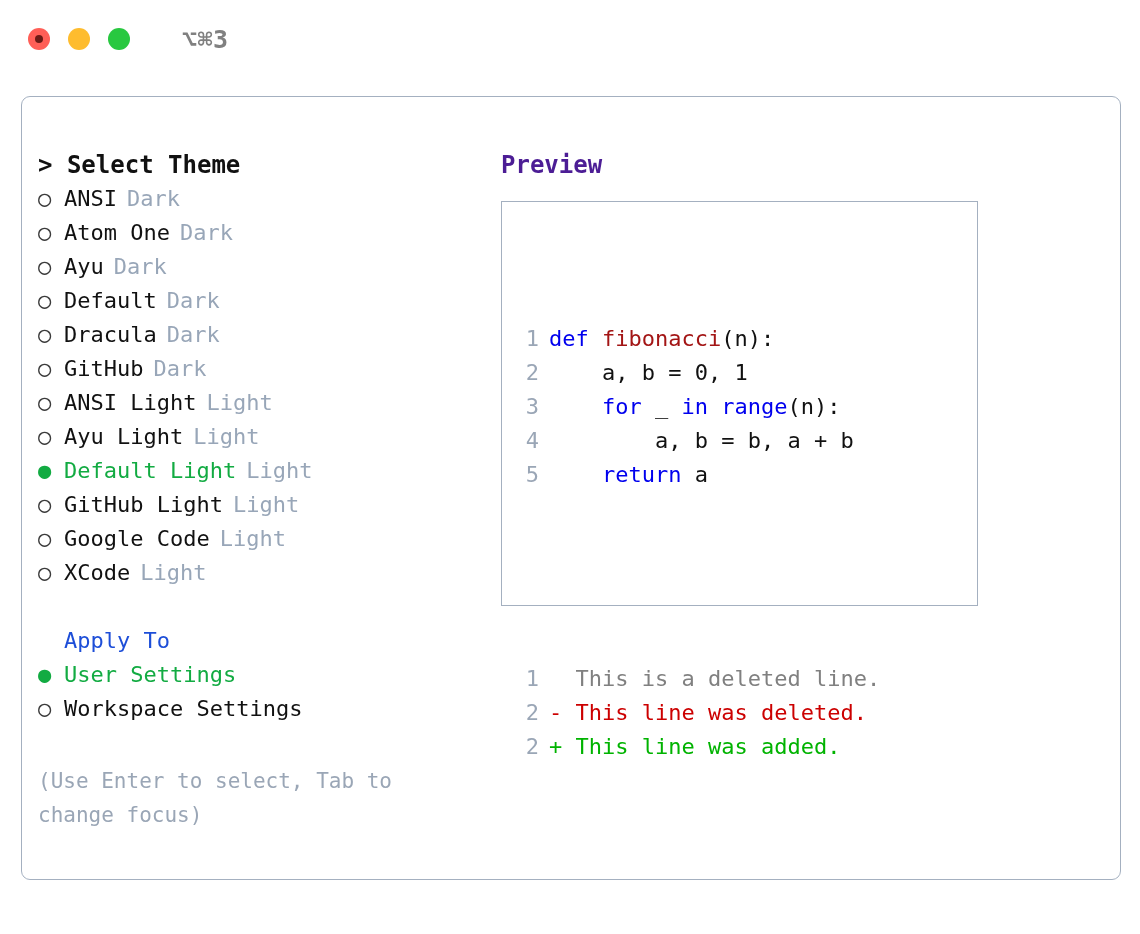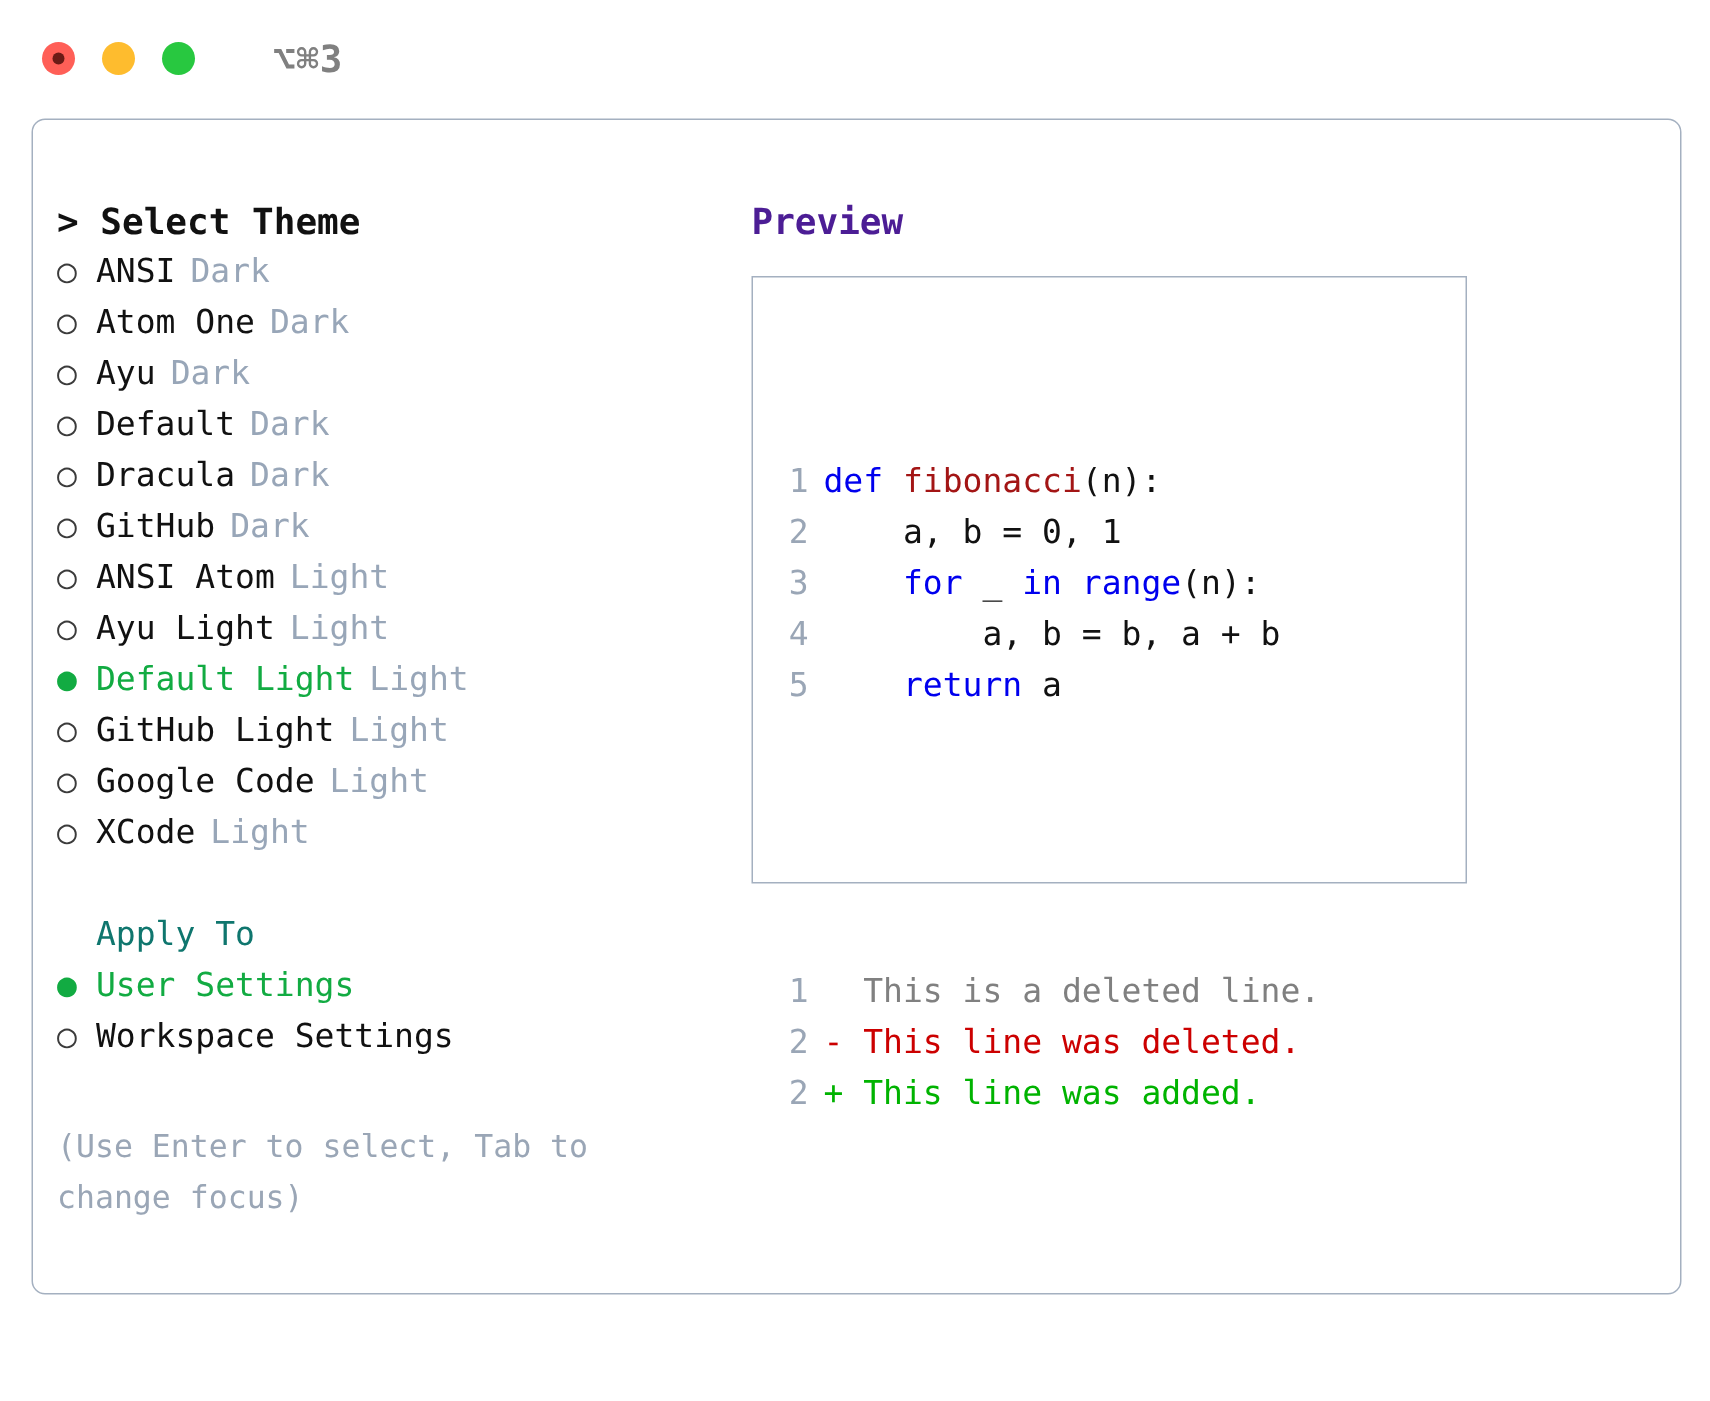--- a/index.html
+++ b/index.html
@@ -65,21 +65,21 @@
     font-weight: bold;
     color: #808080;
     letter-spacing: 0.5px;
     white-space: pre;
   }
 
   
   .panel {
     position: absolute;
     left: 21px;
-    top: 79px;
+    top: 96px;
     width: 1100px;
     height: 784px;
     border: 1.6px solid #a4b0c0;
     border-radius: 9px;
     box-sizing: border-box;
     background: #ffffff;
     padding-left: 14px;
   }
 
   .columns {
@@ -122,21 +122,21 @@
   .bullet-on  { color: #12ab42; }
   .opt-label      { color: #111111; }
   .opt-label-on   { color: #12ab42; }
   .opt-tag {
     color: #98a6b8;
     margin-left: 10px;
   }
   .group-header {
     font-size: 22px;
     line-height: 34px;
-    color: #0f766e;
+    color: #1d4ed8;
     padding-left: 26px;
     white-space: pre;
   }
   .spacer-row { height: 34px; }
   .hint {
     margin-top: 38px;
     font-size: 21px;
     line-height: 34px;
     color: #9aa6b6;
     width: 400px;
@@ -212,21 +212,21 @@
 
       <div class="left-col">
         <div class="section-title">&gt; Select Theme</div>
         <div id="theme-list">
             <div class="opt-row"><span class="bullet bullet-off">○</span><span class="opt-label">ANSI</span><span class="opt-tag">Dark</span></div>
             <div class="opt-row"><span class="bullet bullet-off">○</span><span class="opt-label">Atom One</span><span class="opt-tag">Dark</span></div>
             <div class="opt-row"><span class="bullet bullet-off">○</span><span class="opt-label">Ayu</span><span class="opt-tag">Dark</span></div>
             <div class="opt-row"><span class="bullet bullet-off">○</span><span class="opt-label">Default</span><span class="opt-tag">Dark</span></div>
             <div class="opt-row"><span class="bullet bullet-off">○</span><span class="opt-label">Dracula</span><span class="opt-tag">Dark</span></div>
             <div class="opt-row"><span class="bullet bullet-off">○</span><span class="opt-label">GitHub</span><span class="opt-tag">Dark</span></div>
-            <div class="opt-row"><span class="bullet bullet-off">○</span><span class="opt-label">ANSI Atom</span><span class="opt-tag">Light</span></div>
+            <div class="opt-row"><span class="bullet bullet-off">○</span><span class="opt-label">ANSI Light</span><span class="opt-tag">Light</span></div>
             <div class="opt-row"><span class="bullet bullet-off">○</span><span class="opt-label">Ayu Light</span><span class="opt-tag">Light</span></div>
             <div class="opt-row"><span class="bullet bullet-on">●</span><span class="opt-label-on">Default Light</span><span class="opt-tag">Light</span></div>
             <div class="opt-row"><span class="bullet bullet-off">○</span><span class="opt-label">GitHub Light</span><span class="opt-tag">Light</span></div>
             <div class="opt-row"><span class="bullet bullet-off">○</span><span class="opt-label">Google Code</span><span class="opt-tag">Light</span></div>
             <div class="opt-row"><span class="bullet bullet-off">○</span><span class="opt-label">XCode</span><span class="opt-tag">Light</span></div>
           </div>
 
         <div class="spacer-row"></div>
 
         <div class="group-header">Apply To</div>

